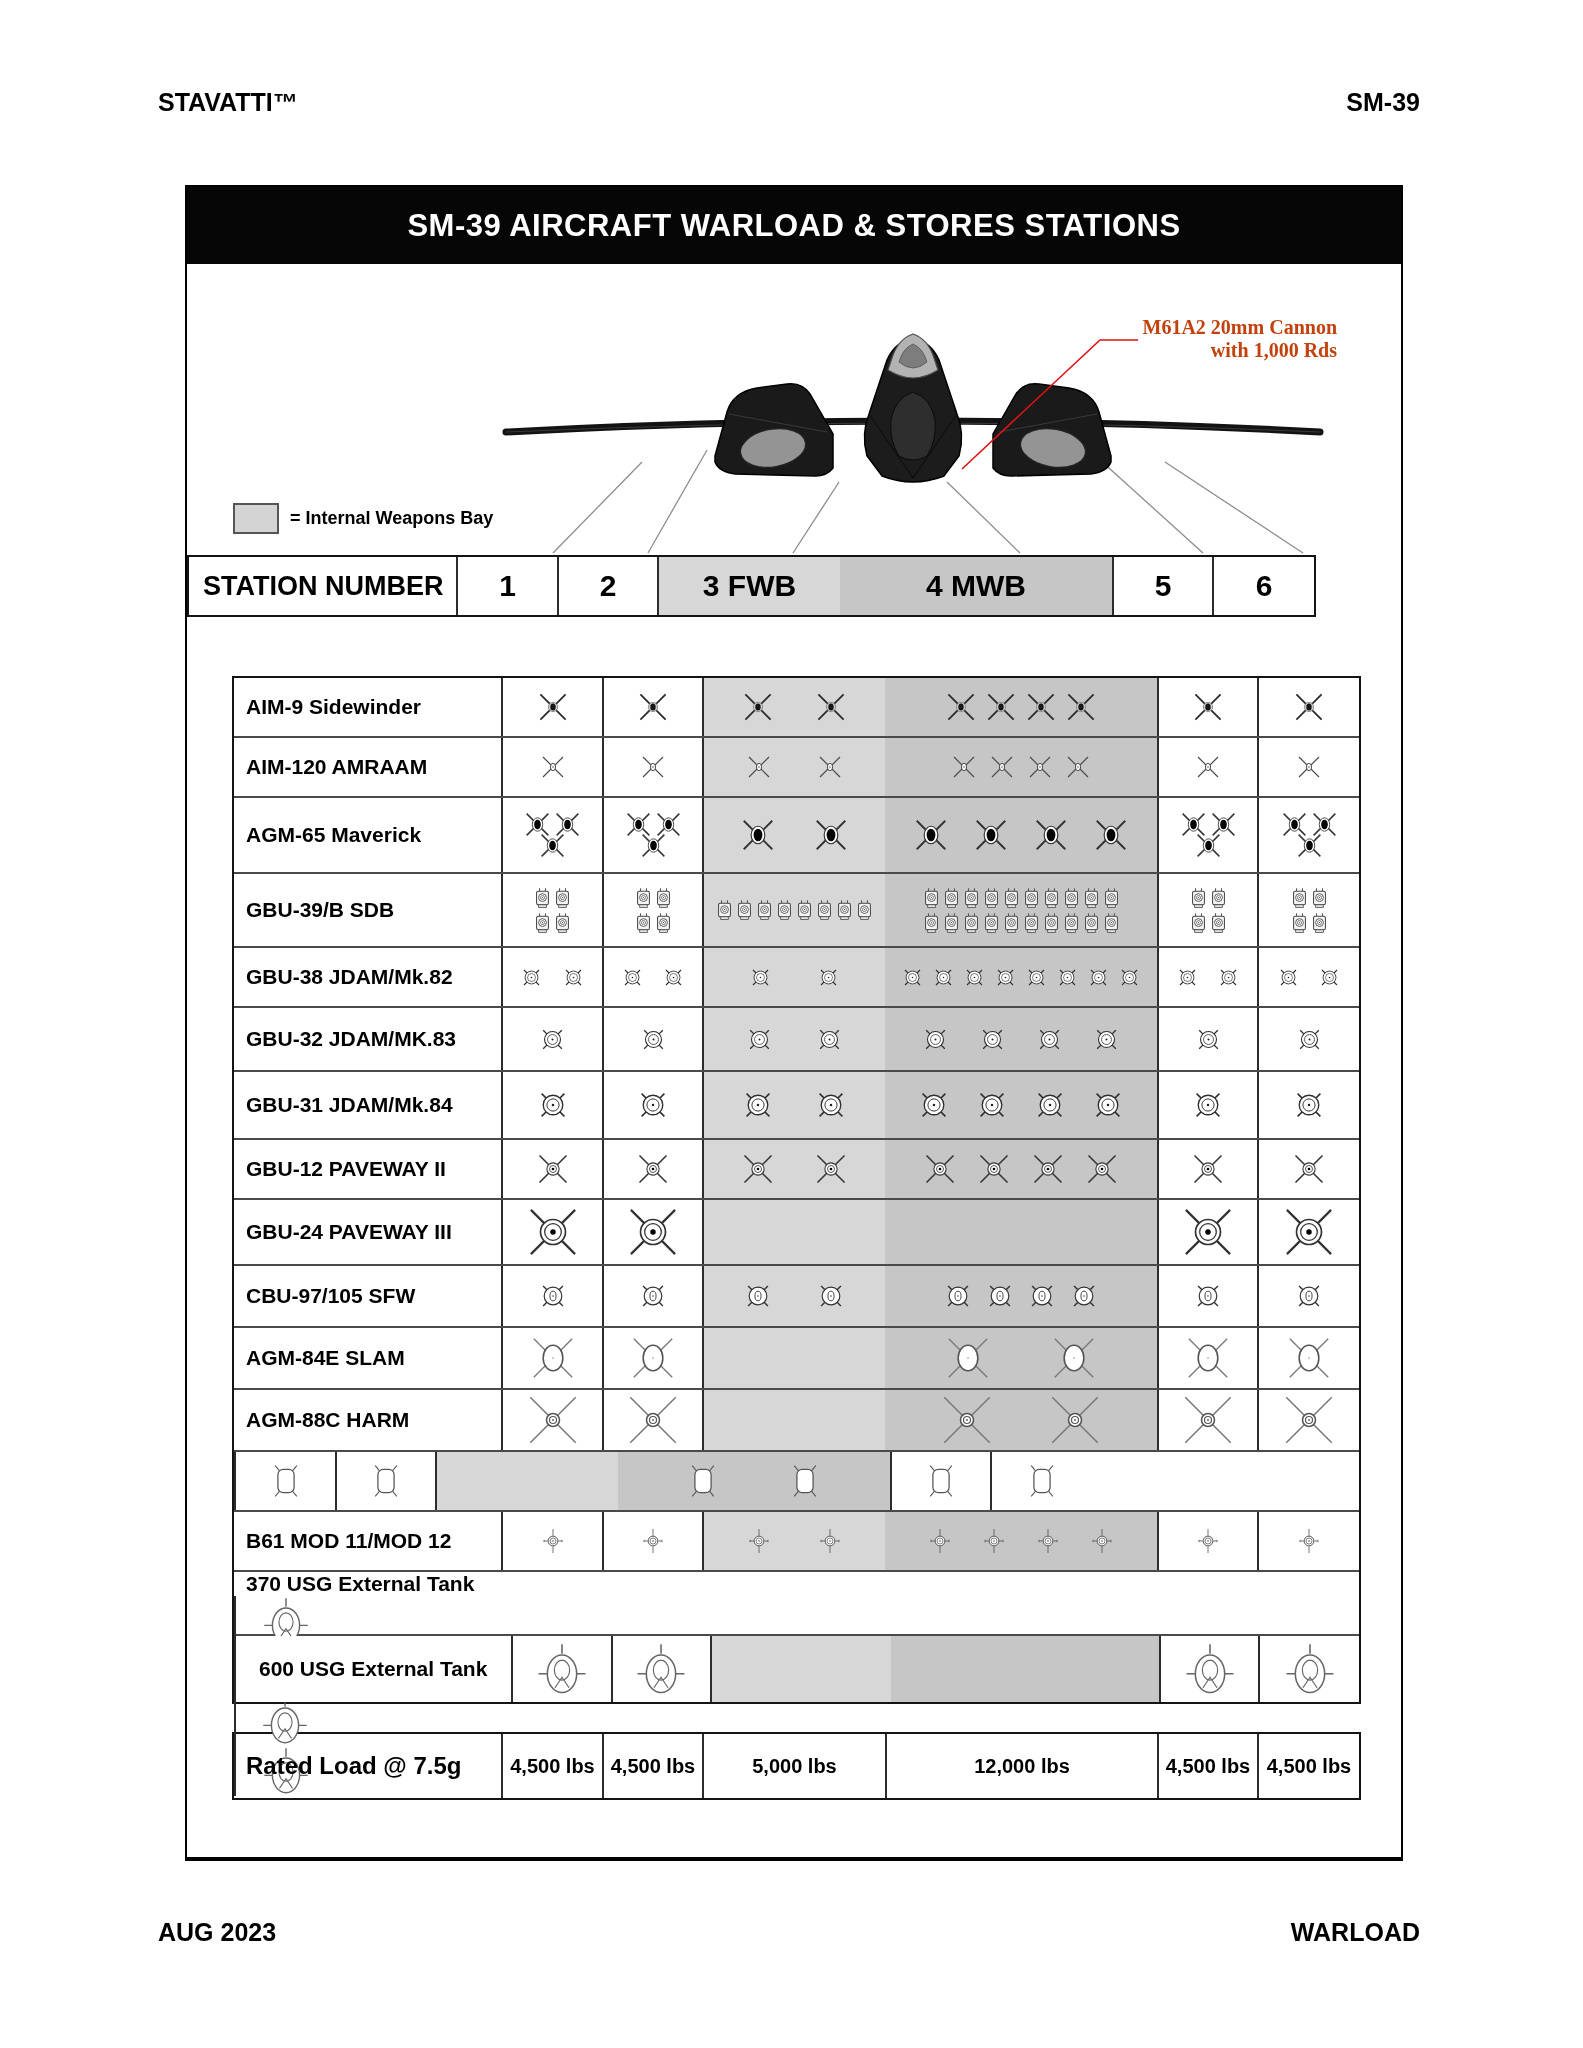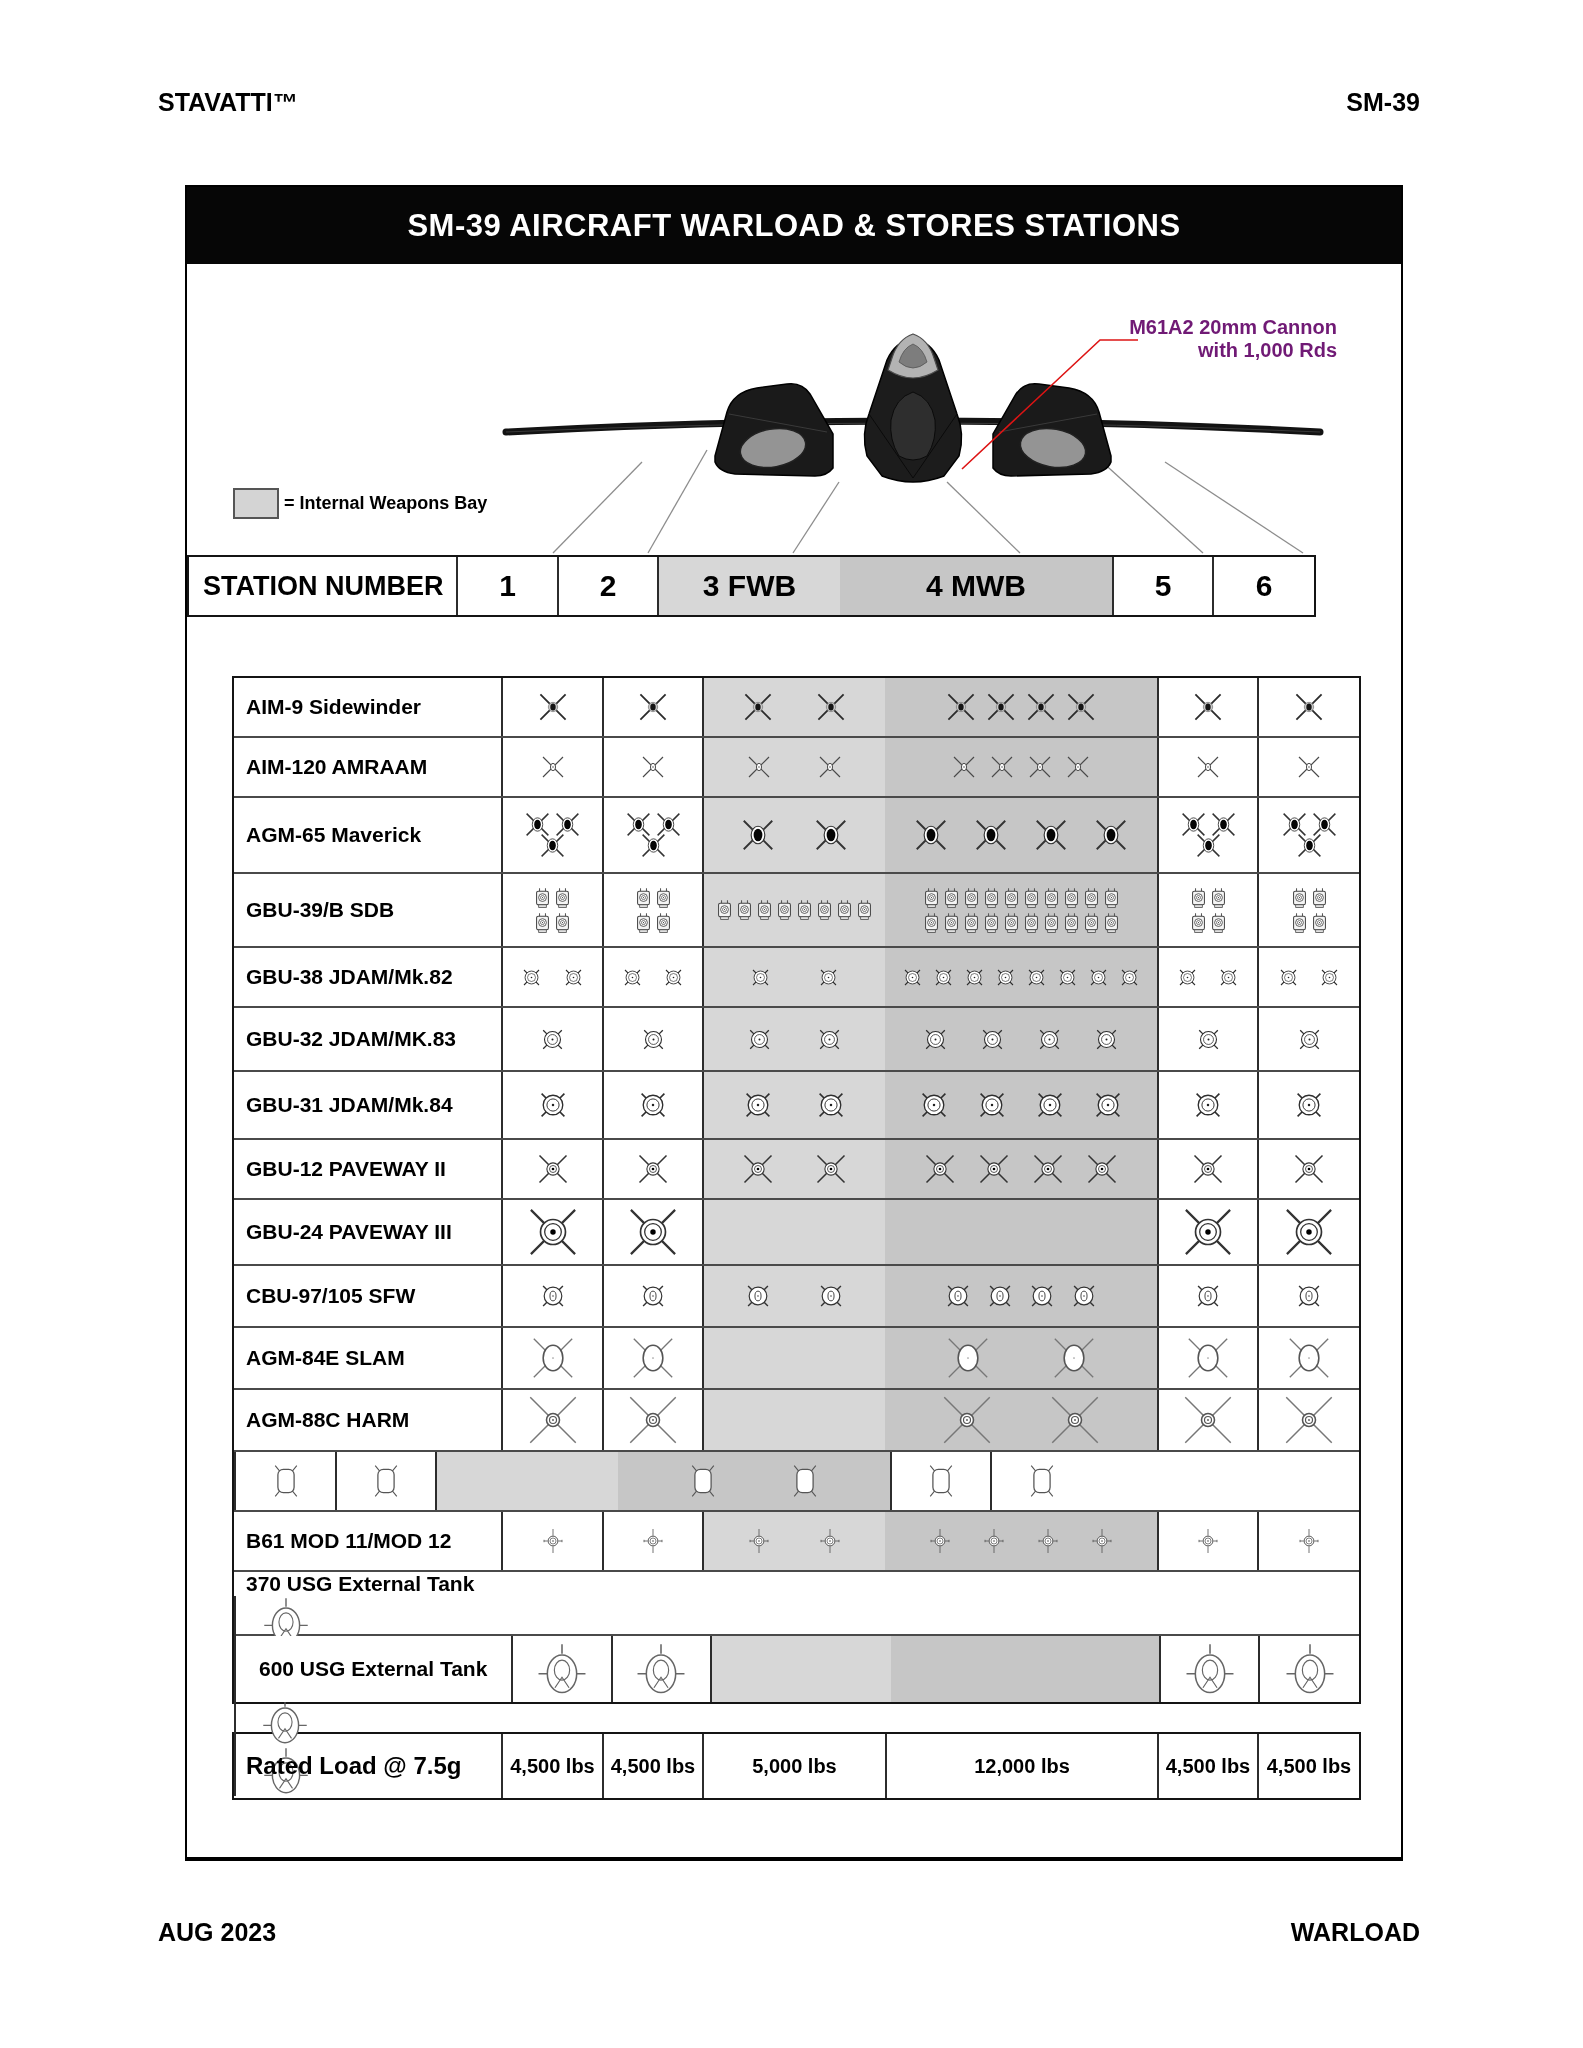--- a/index.html
+++ b/index.html
@@ -8,21 +8,21 @@
   .doc-header,.doc-footer{position:absolute;left:158px;width:1262px;display:flex;
         justify-content:space-between;font-weight:bold;font-size:25px;}
   .doc-header{top:88px;}
   .doc-footer{top:1918px;}
   .content-box{position:absolute;top:185px;left:185px;width:1218px;height:1676px;
         border:2px solid #000;border-bottom-width:4px;background:#fff;box-sizing:border-box;}
   .title-bar{height:77px;background:#060606;color:#fff;display:flex;align-items:center;
         justify-content:center;font-weight:bold;font-size:31px;letter-spacing:.5px;}
   .figure-area{position:relative;height:291px;}
   .figure-svg{position:absolute;left:0;top:0;}
-  .legend{position:absolute;left:46px;top:224px;display:flex;align-items:center;gap:5px;justify-content:center;}
+  .legend{position:absolute;left:46px;top:239px;display:flex;align-items:center;gap:11px;justify-content:center;}
   .legend-swatch{width:46px;height:31px;border:2px solid #555;box-sizing:border-box;}
   .legend-text{font-weight:bold;font-size:18px;}
   .annotation{position:absolute;right:64px;top:52px;text-align:right;font-weight:bold;
         font-size:20px;line-height:23px;}
   .station-table{width:1125px;height:58px;display:flex;
         border:2px solid #141414;box-sizing:content-box;}
   .st-cell{display:flex;align-items:center;justify-content:center;font-weight:bold;
         font-size:30px;box-sizing:border-box;border-left:2px solid #2c2c2c;}
   .st-label{width:267px;justify-content:flex-start;padding-left:14px;font-size:27px;border-left:none;}
   .weapons-table{margin:59px 0 0 45px;width:1125px;border:2px solid #141414;box-sizing:content-box;}
@@ -170,21 +170,21 @@
         </g>
 
         <g>
           <path d="M726,70 Q741,75 747,94 L751,106 Q738,114 726,114 Q714,114 701,106 L705,94 Q711,75 726,70 Z" fill="#b3b3b3" stroke="#4d4d4d" stroke-width="1.2"></path>
           <path d="M726,80 Q736,84 740,98 Q733,104 726,104 Q719,104 712,98 Q716,84 726,80 Z" fill="#7d7d7d" stroke="#555" stroke-width="0.8"></path>
         </g>
 
         <polyline points="951,76 913,76 775,205" fill="none" stroke="#dd1414" stroke-width="1.6"></polyline>
       </svg>
 
-      <div class="annotation" id="annotation" style="color: #701a75;">
+      <div class="annotation" id="annotation" style="color: #c2410c; font-family: Liberation Serif, serif;">
         <div>M61A2 20mm Cannon</div>
         <div>with 1,000 Rds</div>
       </div>
 
       <div class="legend">
         <div class="legend-swatch" id="legend-swatch" style="background-color: rgb(212, 212, 212);"></div>
         <div class="legend-text">= Internal Weapons Bay</div>
       </div>
     </div>
 

